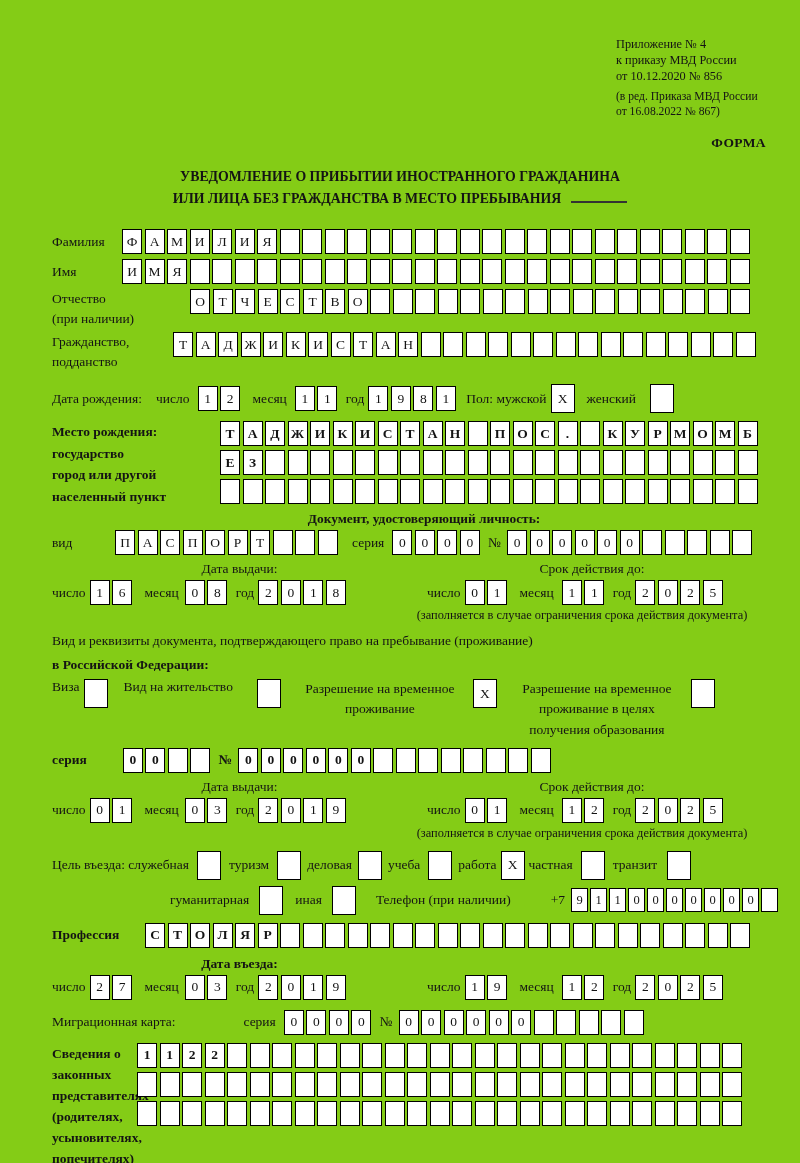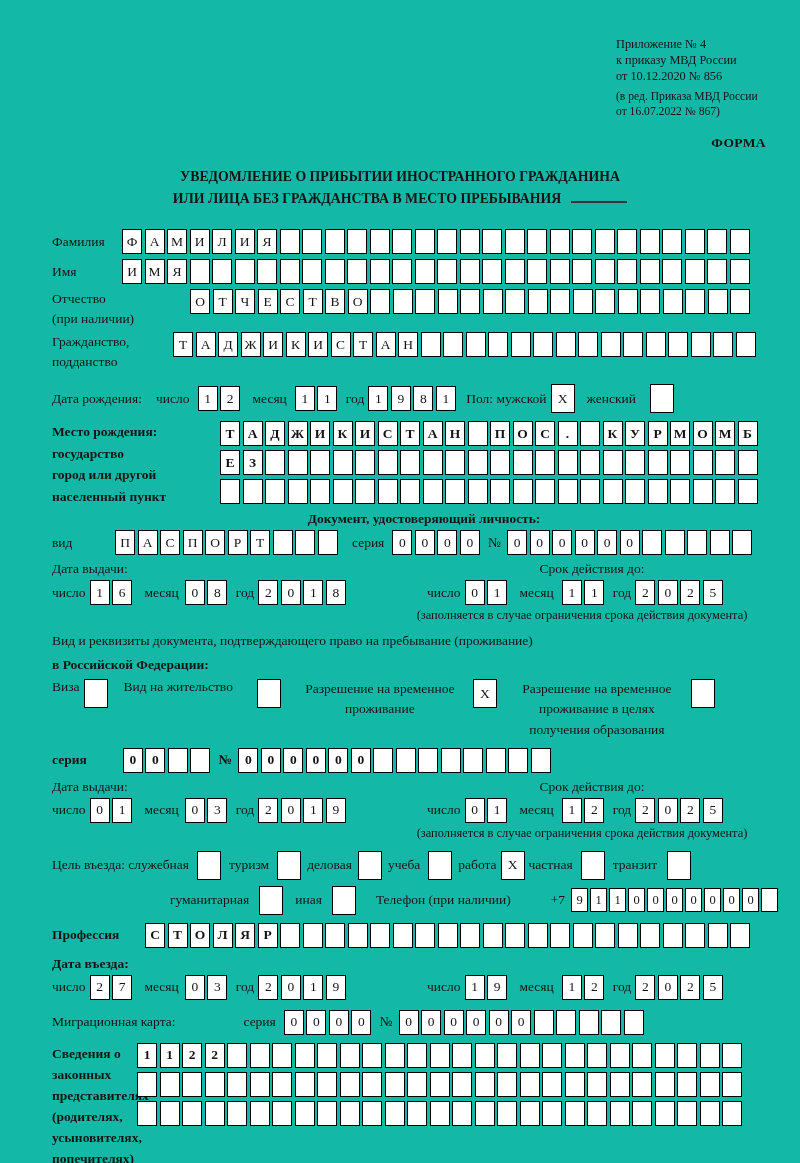--- a/index.html
+++ b/index.html
@@ -1,17 +1,17 @@
 <!DOCTYPE html>
 <html><head>
 <meta charset="utf-8">
 <style>
   html,body{margin:0;padding:0;background:#fff;}
   .page{
-    width:800px;height:1163px;background:#14b8a6;color:#141414;
+    width:800px;height:1163px;background:#84cc16;color:#141414;
     font-family:"Liberation Serif","DejaVu Serif",serif;
     font-size:13.5px;position:relative;overflow:hidden;box-sizing:border-box;
   }
   .hdr-right{margin:36px 0 0 616px;font-size:12.3px;line-height:1.32;}
   .hdr-sub{margin-top:4px;font-size:11.6px;line-height:1.32;}
   .forma{margin:16px 34px 0 0;text-align:right;font-weight:bold;font-size:13.5px;letter-spacing:.4px;}
   .title{margin-top:15px;text-align:center;font-weight:bold;font-size:13.8px;line-height:1.55;}
   .u-line{display:inline-block;width:56px;border-bottom:2px solid #333;margin-left:10px;}
   .sec1{margin:23px 0 0 52px;font-weight:bold;font-size:13.4px;}
   .content{margin:0 4px 0 52px;}
@@ -33,21 +33,21 @@
   .lab-patro{width:138px;line-height:20px;}
   .lab-cit{width:121px;line-height:20px;}
   .lab-bp{width:168px;line-height:21.5px;}
   .lab-vid{width:40px;margin-right:23px;}
   .lab-prof{width:88px;margin-right:5px;}
   .lab-reps{width:85px;line-height:21px;}
   .stack .cells{margin-bottom:4px;}
   .doc-head{text-align:center;font-weight:bold;font-size:13.4px;}
   .half-l{width:375px;display:flex;align-items:center;flex:none;}
   .half-r{display:flex;align-items:center;}
-  .dl{width:375px;text-align:left;flex:none;}
+  .dl{width:375px;text-align:center;flex:none;}
   .dr{width:330px;text-align:center;flex:none;}
   .note-r{margin-left:300px;width:460px;text-align:center;font-size:12.4px;}
   .gap4{width:4px;flex:none;}.gap6{width:6px;flex:none;}.gap8{width:8px;flex:none;}
   .gap10{width:10px;flex:none;}.gap12{width:12px;flex:none;}.gap14{width:14px;flex:none;}
   .gap16{width:16px;flex:none;}.gap20{width:20px;flex:none;}.gap24{width:24px;flex:none;}
   .visa-row{display:flex;align-items:flex-start;}
   .vlab2{width:158px;text-align:center;line-height:1.5;flex:none;}
   .vlab3{width:168px;text-align:center;line-height:1.5;flex:none;}
   .purpose2{margin-left:118px;}
 </style>
@@ -55,21 +55,21 @@
 <body>
 
 <div class="page">
 
   <div class="hdr-right">
     <div>Приложение № 4</div>
     <div>к приказу МВД России</div>
     <div>от 10.12.2020 № 856</div>
     <div class="hdr-sub">
       <div>(в ред. Приказа МВД России</div>
-      <div>от 16.07.2022 № 867)</div>
+      <div>от 16.08.2022 № 867)</div>
     </div>
   </div>
 
   <div class="forma">ФОРМА</div>
 
   <div class="title">
     <div>УВЕДОМЛЕНИЕ О ПРИБЫТИИ ИНОСТРАННОГО ГРАЖДАНИНА</div>
     <div><span>ИЛИ ЛИЦА БЕЗ ГРАЖДАНСТВА В МЕСТО ПРЕБЫВАНИЯ</span><span class="u-line"></span></div>
   </div>
 

